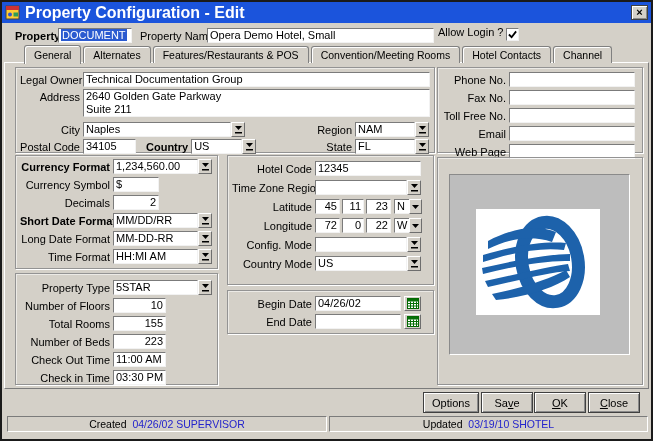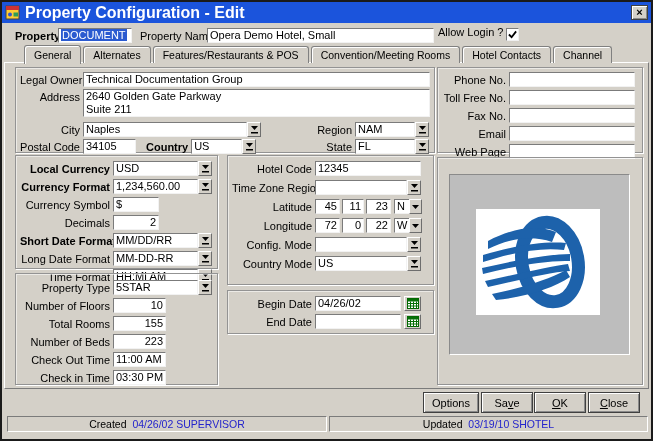--- a/index.html
+++ b/index.html
@@ -124,21 +124,21 @@
       </div>
       <div class="frow" style="margin-top:2px;align-items:flex-start;">
         <span class="lbl" style="width:60px;margin-top:2px;">Address</span>
         <div class="fld" style="width:347px;height:28px;">
           <div>2640 Golden Gate Parkway</div>
           <div>Suite 211</div>
         </div>
       </div>
       <div class="frow" style="margin-top:5px;">
         <span class="lbl" style="width:60px;">City</span>
-        <div class="fld" style="width:164px;">Naples</div>
+        <div class="fld" style="width:148px;">Naples</div>
         <span class="lov">
             <svg width="7" height="8" viewBox="0 0 7 8">
               <polygon points="0,0 7,0 3.5,4" fill="#000"></polygon>
               <rect x="0" y="6" width="7" height="1.5" fill="#000"></rect>
             </svg>
           </span>
         <span class="lbl spacer">Region</span>
         <div class="fld" style="width:60px;">NAM</div>
         <span class="lov" style="margin-right:1px;">
             <svg width="7" height="8" viewBox="0 0 7 8">
@@ -168,48 +168,38 @@
           </span>
       </div>
     </div>
 
     <div class="grp" style="left:432px;top:4px;width:206px;height:86px;">
       <div class="frow" style="margin-top:4px;">
         <span class="lbl" style="width:64px;">Phone No.</span>
         <div class="fld" style="width:126px;"></div>
       </div>
       <div class="frow">
+        <span class="lbl" style="width:64px;">Fax No.</span>
+        <div class="fld" style="width:126px;"></div>
+      </div>
+      <div class="frow">
         <span class="lbl" style="width:64px;">Toll Free No.</span>
         <div class="fld" style="width:126px;"></div>
       </div>
       <div class="frow">
-        <span class="lbl" style="width:64px;">Fax No.</span>
-        <div class="fld" style="width:126px;"></div>
-      </div>
-      <div class="frow">
         <span class="lbl" style="width:64px;">Email</span>
         <div class="fld" style="width:126px;"></div>
       </div>
       <div class="frow">
         <span class="lbl" style="width:64px;">Web Page</span>
         <div class="fld" style="width:126px;"></div>
       </div>
     </div>
 
     <div class="grp" style="left:10px;top:92px;width:203px;height:114px;">
-      <div class="frow" style="margin-top:5px;">
-        <span class="lbl b" style="width:90px;">Local Currency</span>
-        <div class="fld" style="width:85px;">USD</div>
-        <span class="lov">
-            <svg width="7" height="8" viewBox="0 0 7 8">
-              <polygon points="0,0 7,0 3.5,4" fill="#000"></polygon>
-              <rect x="0" y="6" width="7" height="1.5" fill="#000"></rect>
-            </svg>
-          </span>
-      </div>
       <div class="frow">
         <span class="lbl b" style="width:90px;">Currency Format</span>
         <div class="fld" style="width:85px;">1,234,560.00</div>
         <span class="lov">
             <svg width="7" height="8" viewBox="0 0 7 8">
               <polygon points="0,0 7,0 3.5,4" fill="#000"></polygon>
               <rect x="0" y="6" width="7" height="1.5" fill="#000"></rect>
             </svg>
           </span>
       </div>

